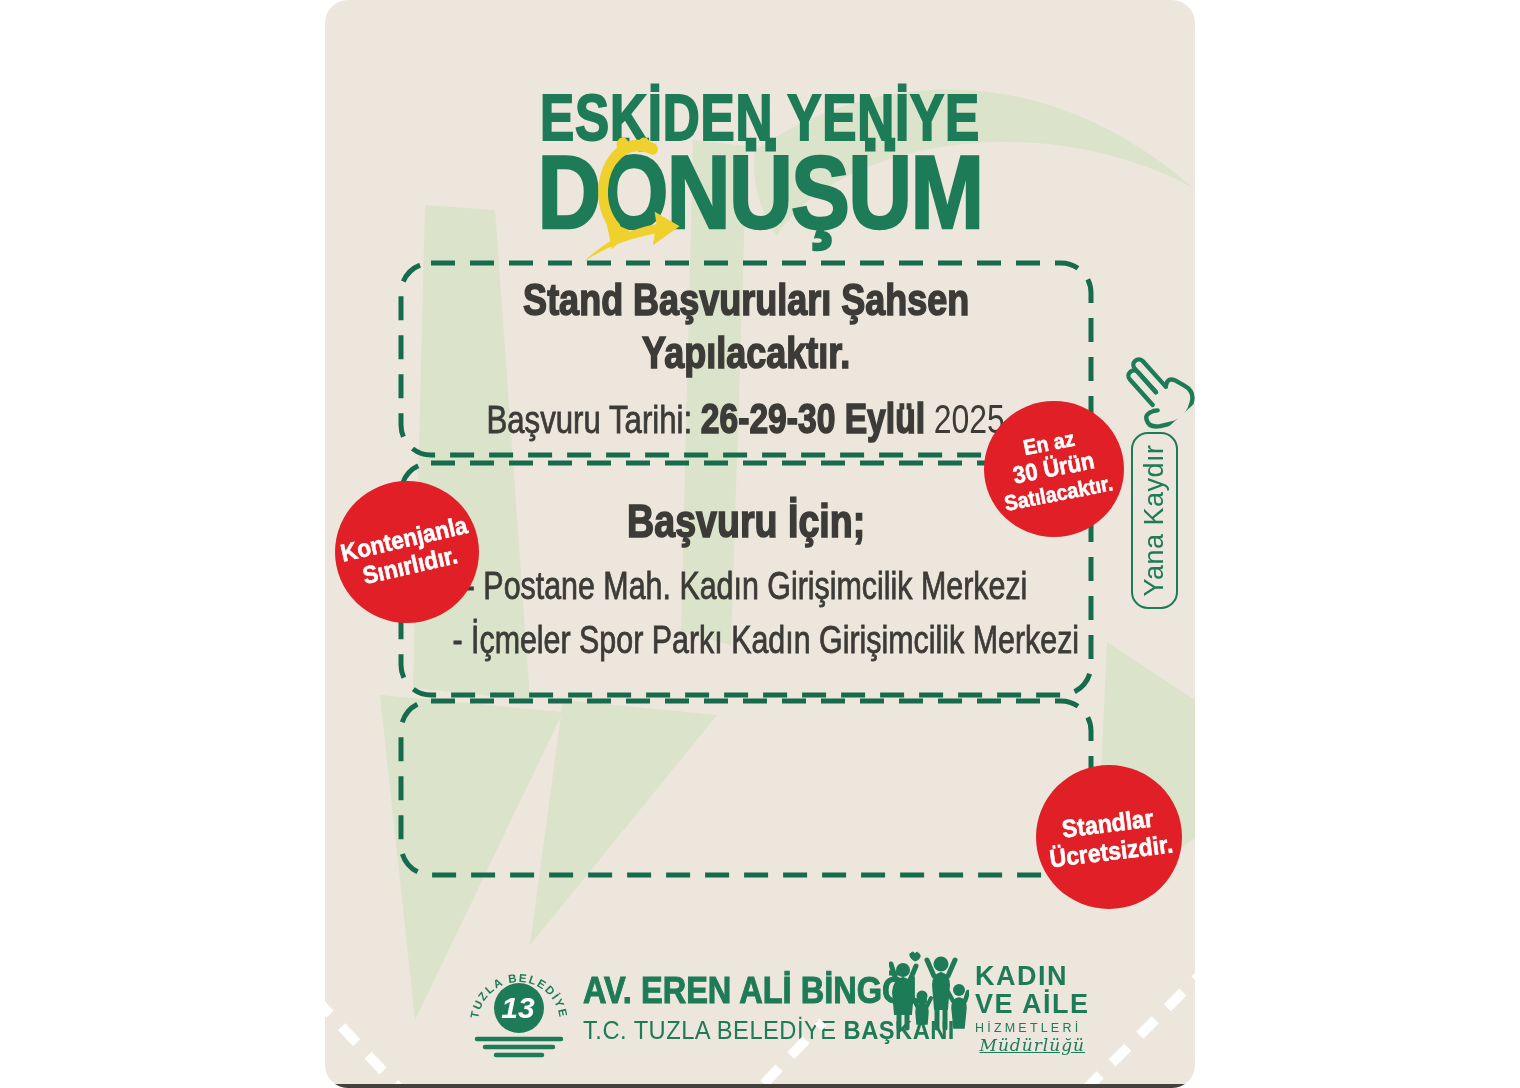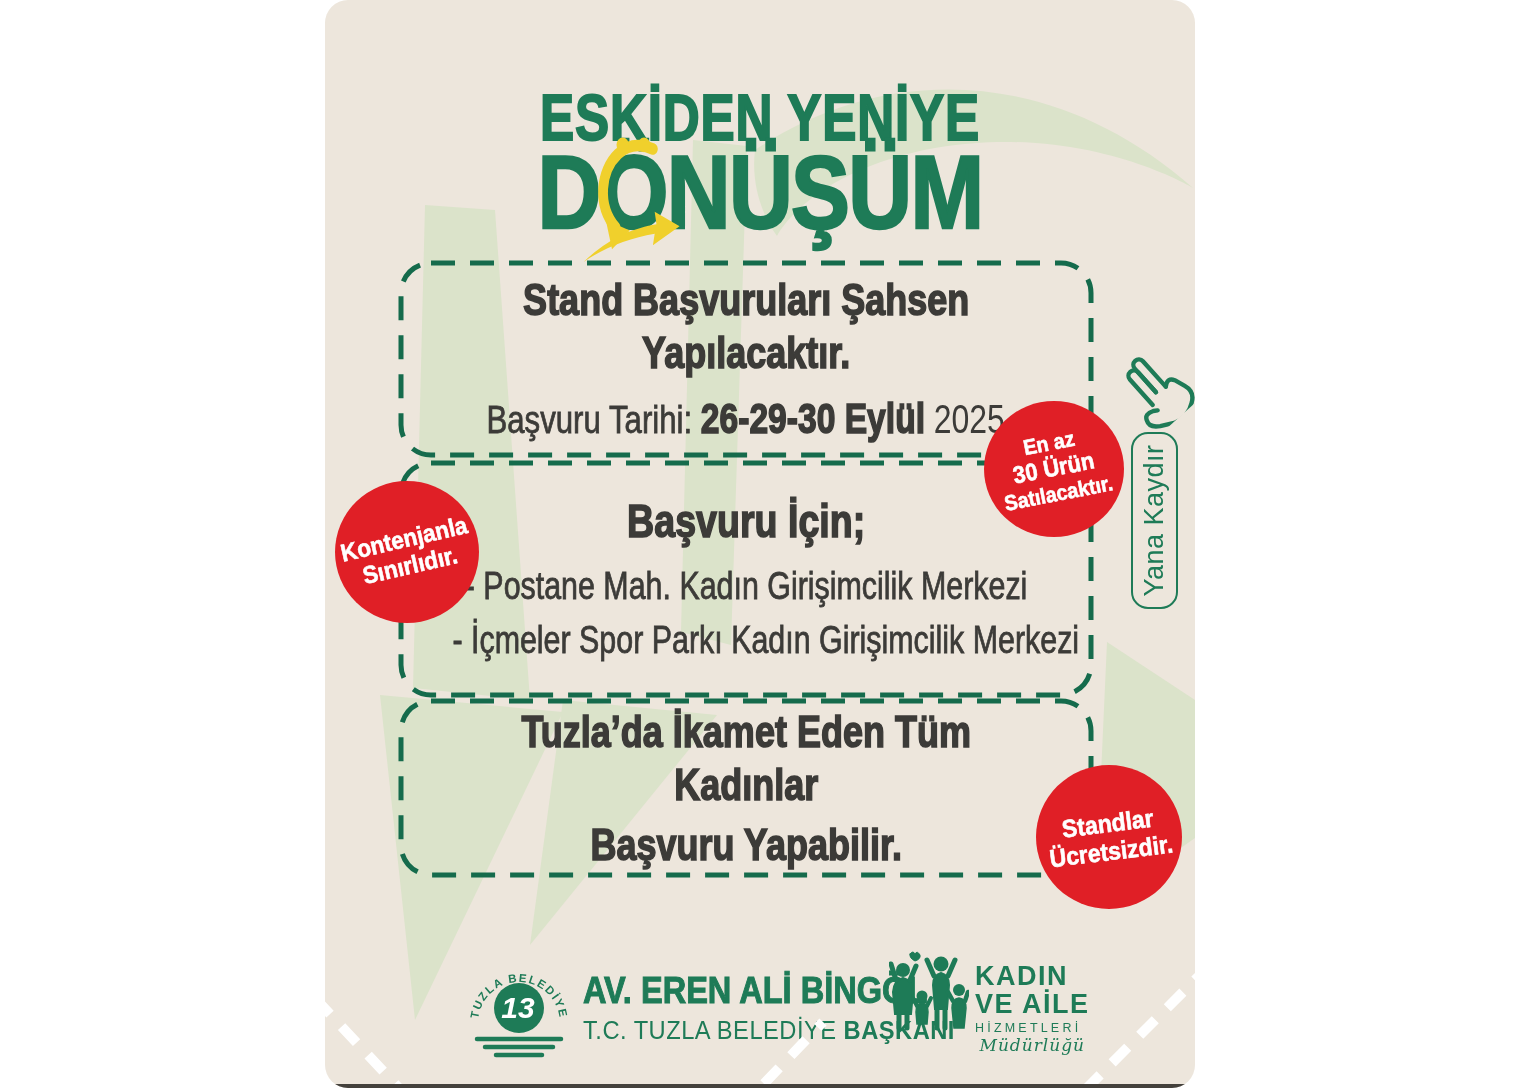--- a/index.html
+++ b/index.html
@@ -73,21 +73,21 @@
   .mayor-name{font-size:37px;font-weight:bold;-webkit-text-stroke:1px currentColor;
     transform:scaleX(.88);transform-origin:left;white-space:nowrap;line-height:1.05;}
   .mayor-title{font-size:25.5px;margin-top:5px;letter-spacing:.5px;transform:scaleX(.93);
     transform-origin:left;white-space:nowrap;}
   .mayor-title b{font-weight:bold;}
   .family-svg{position:absolute;left:564px;top:948px;width:80px;height:90px;}
   .dept{position:absolute;left:650px;top:962px;color:var(--green,#1e7b57);line-height:1.05;}
   .dept-l1,.dept-l2{font-size:27px;font-weight:bold;letter-spacing:1.5px;}
   .dept-l3{font-size:12.5px;letter-spacing:3.2px;margin-top:3px;}
   .dept-l4{font-family:"DejaVu Serif",serif;font-style:italic;font-size:17px;
-    letter-spacing:1px;margin-top:2px;text-align:center;}
+    letter-spacing:1px;margin-top:2px;text-align:center;text-decoration:underline;}
 
   .bottom-strip{position:absolute;left:0;bottom:0;width:100%;height:4px;background:#44413c;z-index:8;}
 </style>
 </head>
 <body>
 
 <div class="poster">
 
   <svg class="layer" style="z-index:0" viewBox="0 0 870 1088">
     <g fill="var(--sage,#dbe3ca)">
@@ -141,24 +141,20 @@
       <span style="font-size:40px">2025</span>
     </div>
   </div>
 
   <div class="boxtext" style="top:460px;height:238px;z-index:3">
     <div class="b-line-xl ink heavy cond" style="font-size:47px">Başvuru İçin;</div>
     <div class="b-item ink semiheavy cond" style="margin-top:12px">- Postane Mah. Kadın Girişimcilik Merkezi</div>
     <div class="b-item ink semiheavy cond" style="margin-top:4px">- İçmeler Spor Parkı Kadın Girişimcilik Merkezi</div>
   </div>
 
-  <div class="boxtext" style="top:698px;height:180px;z-index:3">
-    <div class="b-line-xl ink heavy cond">Tuzla’da İkamet Eden Tüm Kadınlar</div>
-    <div class="b-line-xl ink heavy cond" style="margin-top:6px">Başvuru Yapabilir.</div>
-  </div>
 
   <div class="badge" style="left:659px;top:401px;width:140px;height:136px">
     <div class="rot" style="transform:rotate(-11deg);font-size:21.5px">
       <div>En az</div>
       <div style="font-size:24px">30 Ürün</div>
       <div>Satılacaktır.</div>
     </div>
   </div>
   <div class="badge" style="left:10px;top:481px;width:144px;height:142px">
     <div class="rot" style="transform:rotate(-13deg);font-size:24.5px">

